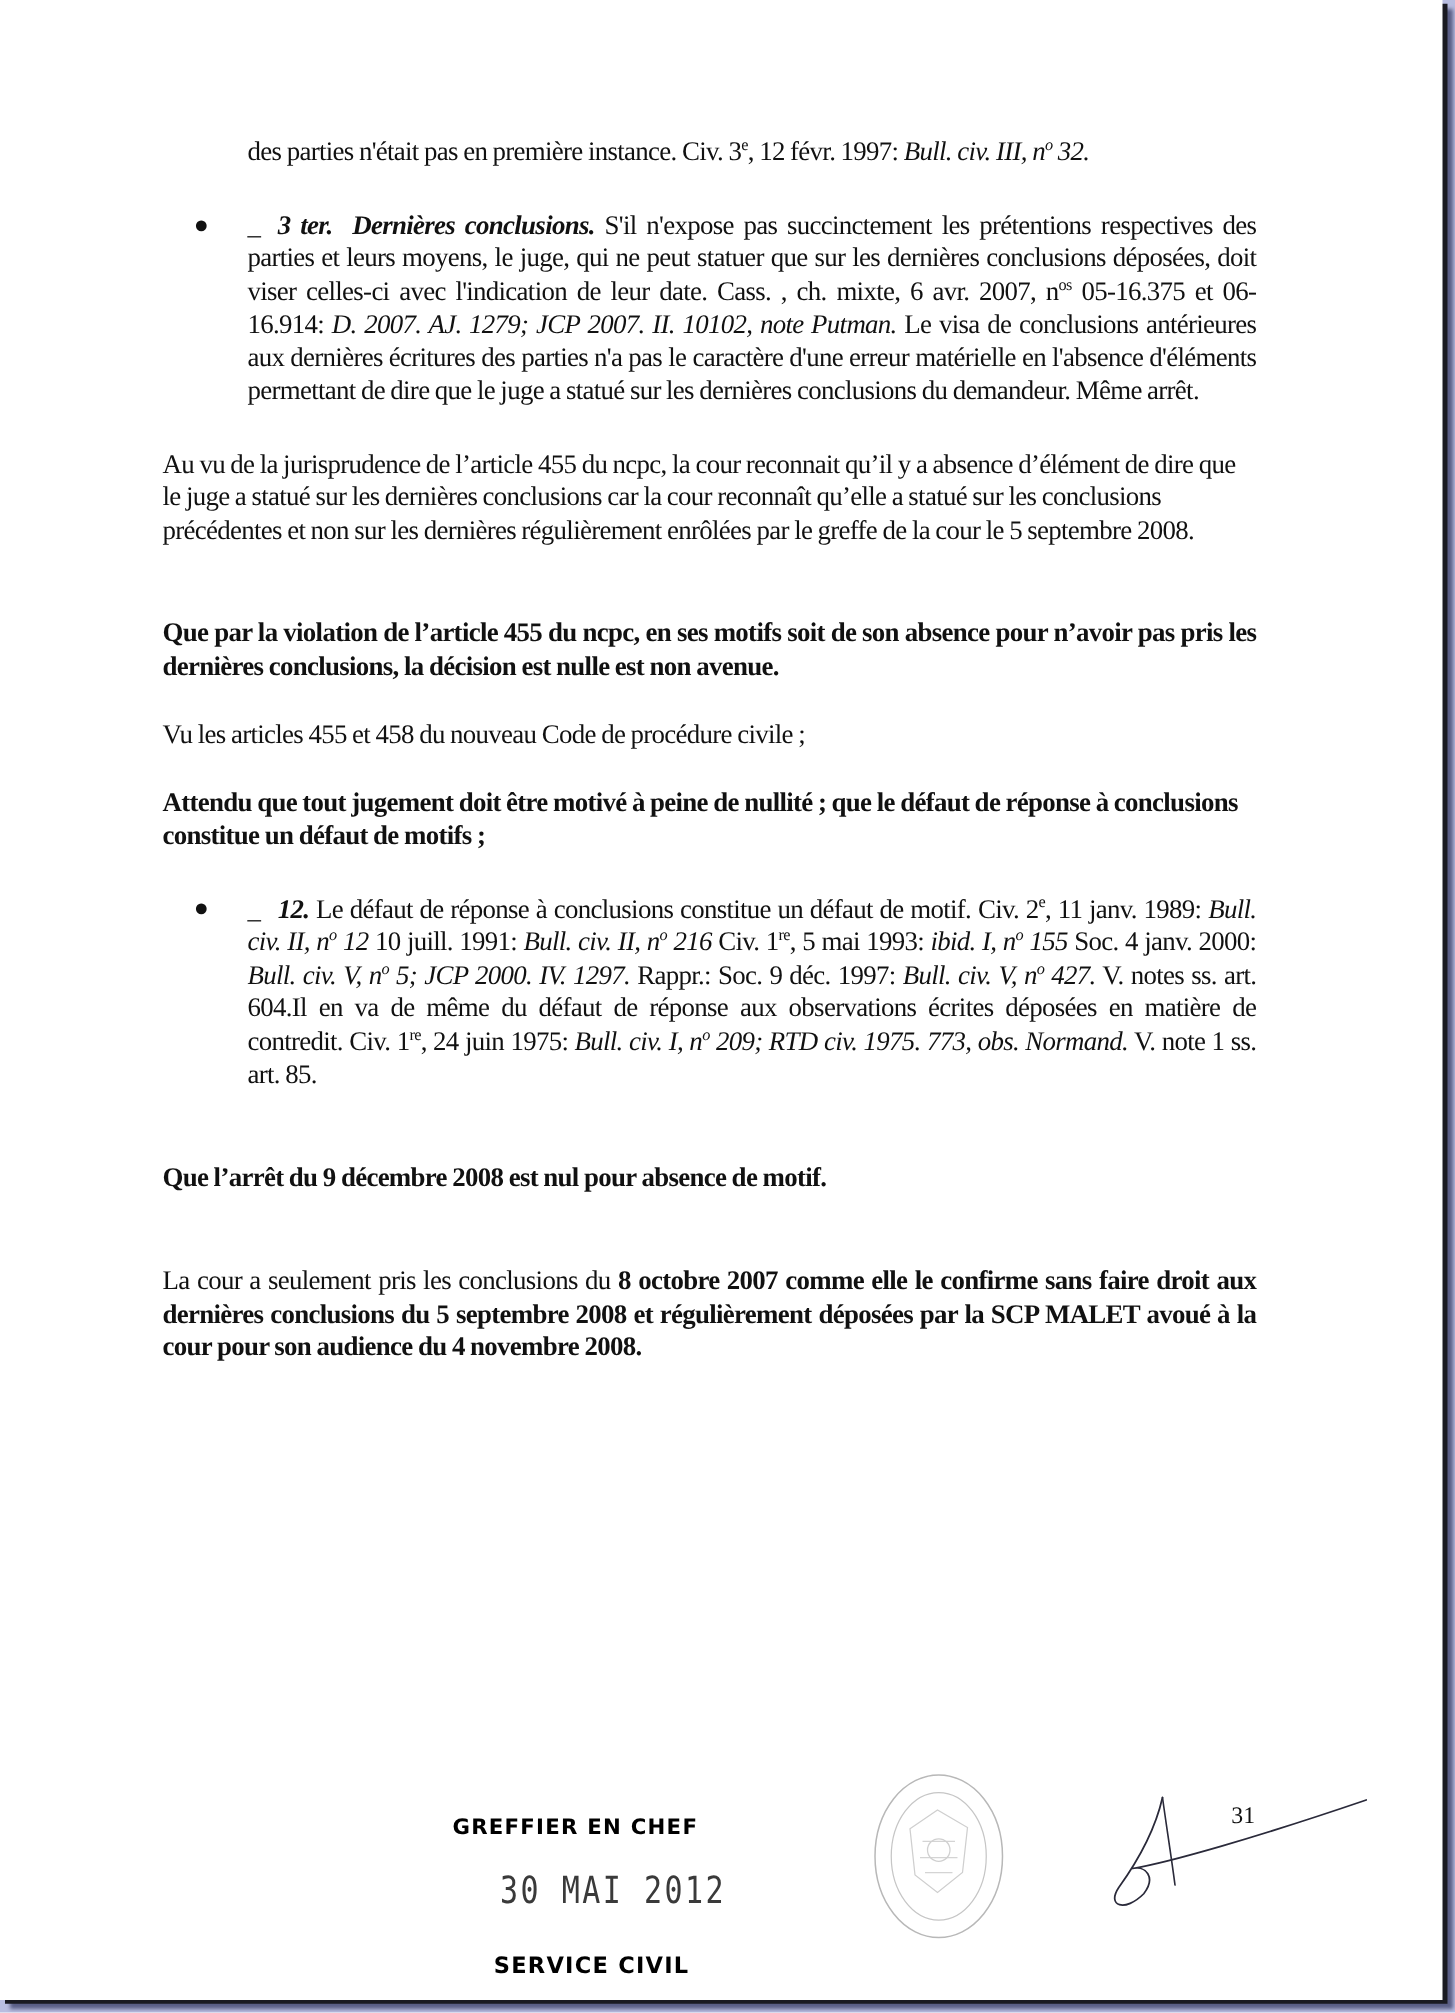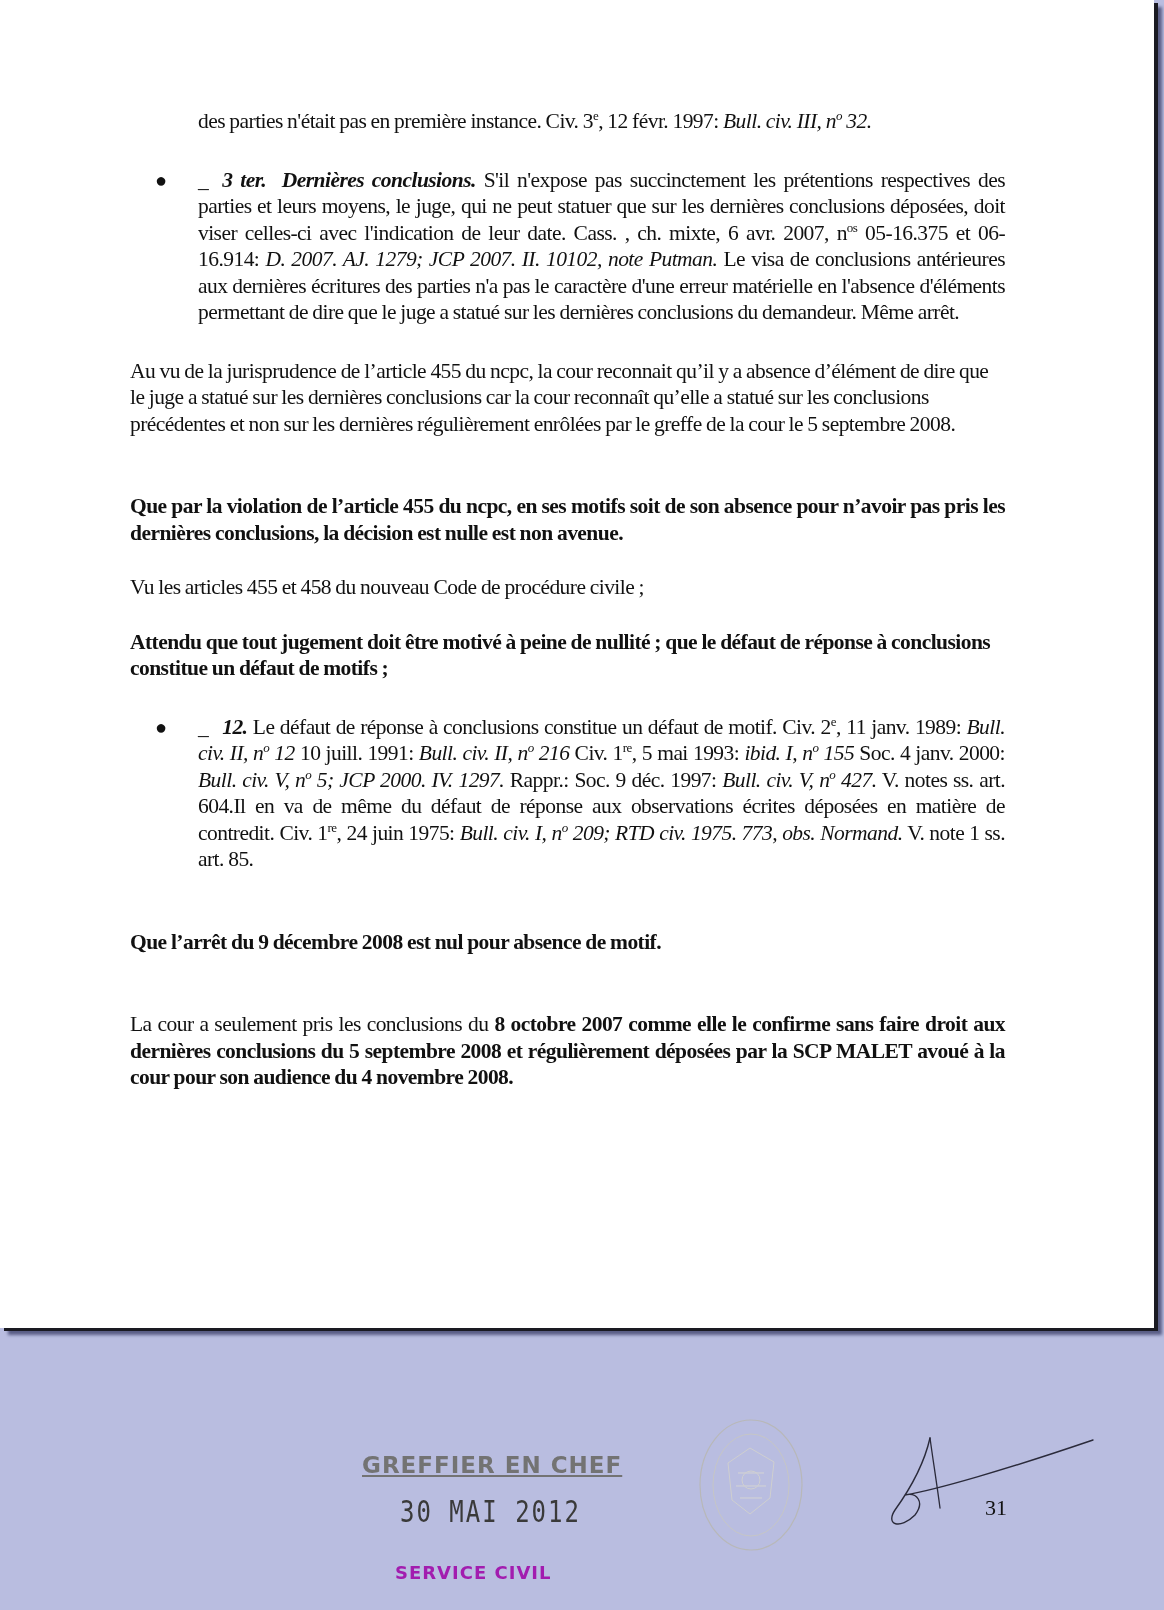--- a/index.html
+++ b/index.html
@@ -9,21 +9,21 @@
       background: #b9bde0;
       position: relative;
       overflow: hidden;
       font-family: "Liberation Serif", "DejaVu Serif", serif;
       color: #111;
     }
     .page {
       position: absolute;
       left: 0; top: 0;
       width: 1154px;
-      height: 1328px;
+      height: 1600px;
       background: #ffffff;
       box-shadow: 4px 3px 0 #1a1a22, 8px 7px 3px #5a5e86;
     }
     .content {
       position: absolute;
       left: 130px;
       top: 108px;
       width: 875px;
       font-size: 21.5px;
       line-height: 26.5px;
@@ -52,42 +52,42 @@
     .gap-s { height: 28px; }
     .gap-m { height: 32px; }
 
     .stamp-text {
       position: absolute;
       font-family: "DejaVu Sans", "Liberation Sans", sans-serif;
       font-weight: bold;
       color: #4a4a4a;
       letter-spacing: 1px;
     }
-    .stamp-greffier { left: 362px; top: 1452px; font-size: 23px; color: #737373; text-decoration: underline; }
+    .stamp-greffier { left: 362px; top: 1452px; font-size: 17px; color: #000000; }
     .stamp-date {
       left: 400px; top: 1498px; font-size: 24px;
       font-family: "DejaVu Sans Mono", "Liberation Mono", monospace;
       font-weight: normal; color: #3a3a3a; letter-spacing: 2px;
       transform: scaleY(1.25);
     }
-    .stamp-service { left: 395px; top: 1562px; font-size: 18px; color: #a21caf; }
+    .stamp-service { left: 395px; top: 1562px; font-size: 18px; color: #000000; }
     .seal {
       position: absolute;
       left: 698px; top: 1418px;
       width: 106px; height: 134px;
     }
     .signature {
       position: absolute;
       left: 855px; top: 1430px;
       width: 240px; height: 110px;
     }
     .page-number {
       position: absolute;
-      left: 985px; top: 1495px;
-      font-size: 22px;
+      left: 985px; top: 1442px;
+      font-size: 19px;
     }
   </style>
 </head>
 <body>
 
 <div class="page">
 
   <div class="content">
 
     <p class="indent-block just"><span>des parties n'était pas en première instance.  Civ. 3</span><sup>e</sup><span>,  12 févr. 1997:  </span><i>Bull. civ. III, n</i><sup class="it">o</sup><i> 32.</i></p>

